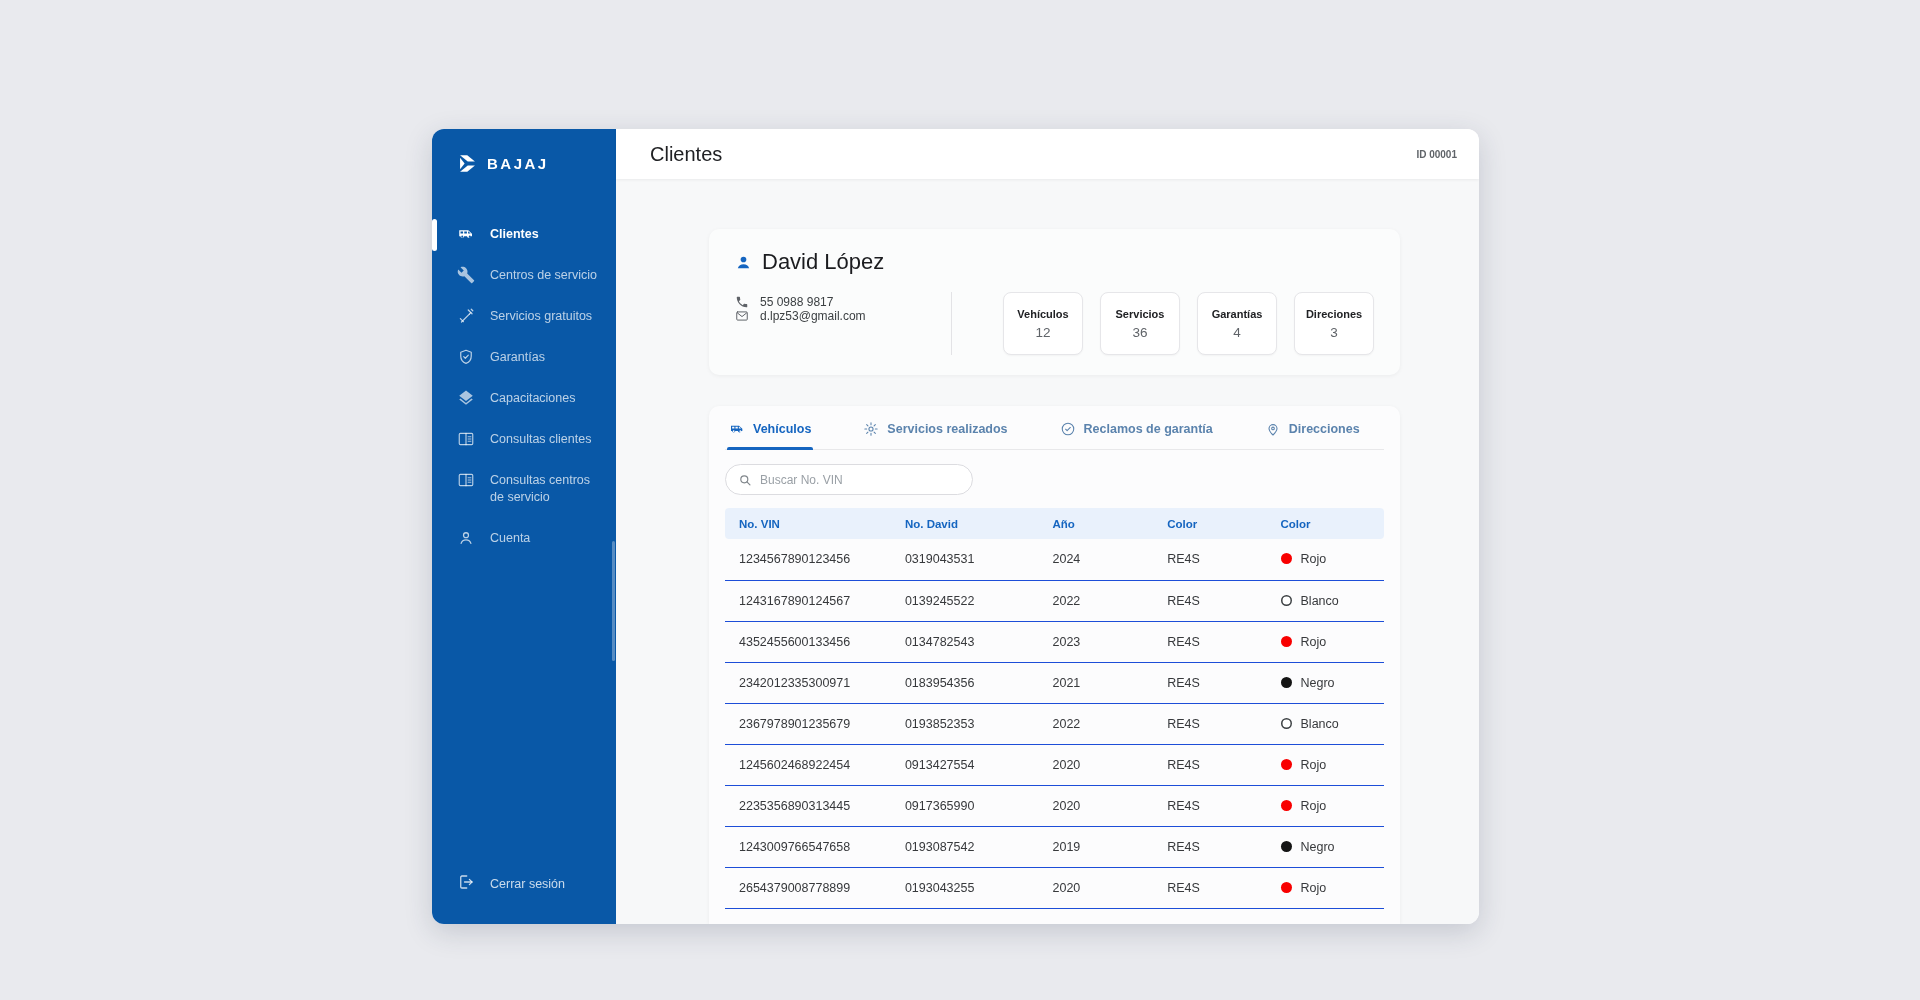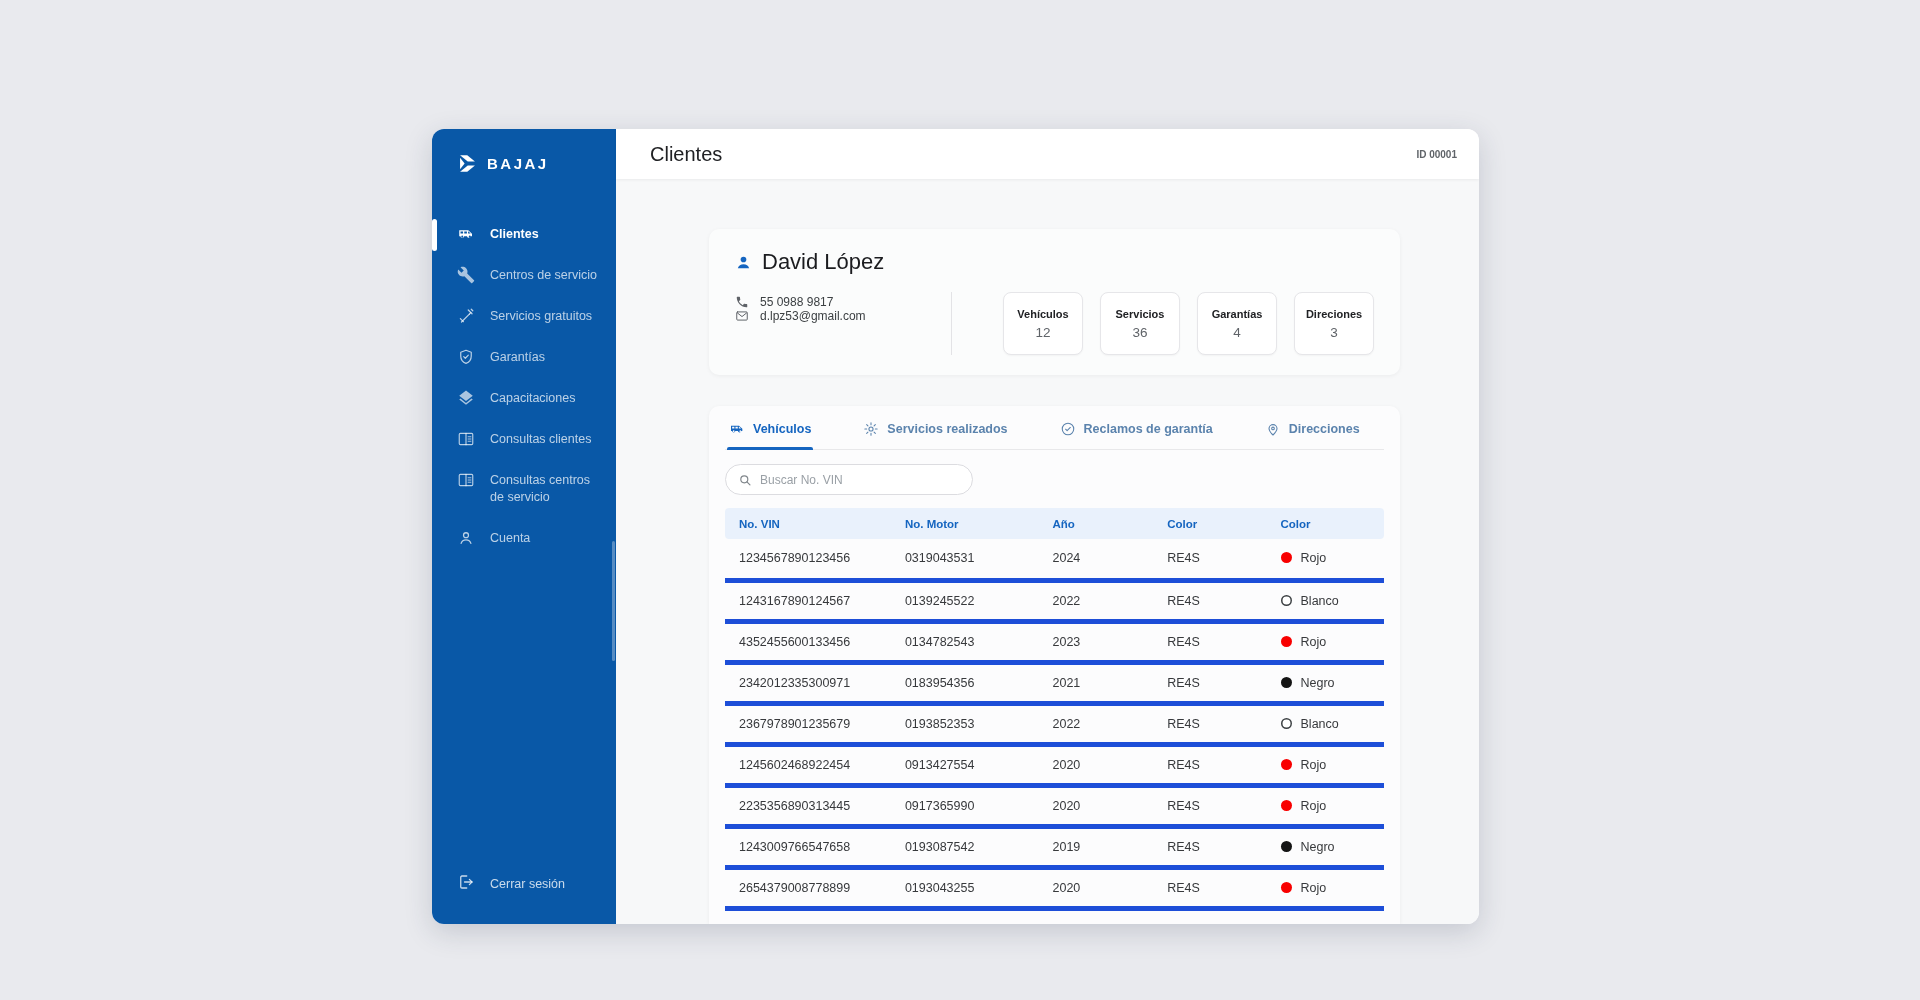--- a/index.html
+++ b/index.html
@@ -73,21 +73,21 @@
     display:flex; align-items:center; gap:8px; padding:0 12px; }
   .searchbar svg{ width:14px; height:14px; color:#80868b; flex-shrink:0; }
   .searchbar input{ border:none; outline:none; background:transparent; width:100%;
     font-size:12px; color:#3c4043; font-family:Liberation Sans, sans-serif; }
   .searchbar input::placeholder{ color:#9aa0a6; }
   table{ width:100%; border-collapse:collapse; table-layout:fixed; }
   thead th{ background:#e9f1fc; color:var(--accent,#1565c0); font-size:11.5px; font-weight:700;
     text-align:left; height:31px; padding:0; }
   thead th:first-child{ padding-left:14px; border-radius:4px 0 0 4px; }
   thead th:last-child{ border-radius:0 4px 4px 0; }
-  tbody td{ height:41px; font-size:12.5px; color:#37393c; border-bottom:5px solid #1d4ed8; padding:0; }
+  tbody td{ height:41px; font-size:12.5px; color:#37393c; border-bottom:1px solid #1d4ed8; padding:0; }
   tbody td:first-child{ padding-left:14px; }
   .dot{ display:inline-block; width:11px; height:11px; border-radius:50%;
     margin-right:9px; vertical-align:-1px; }
   .dot-red{ background:var(--rojo,#f80000); }
   .dot-black{ background:var(--negro,#141414); }
   .dot-white{ background:var(--blanco,#ffffff); box-shadow:inset 0 0 0 1.5px #3c4043; }
 </style>
 </head>
 <body>
 
@@ -295,21 +295,21 @@
           <colgroup>
             <col style="width:27.3%">
               <col style="width:22.4%">
               <col style="width:17.4%">
             <col style="width:17.2%">
               <col style="width:15.7%">
           </colgroup>
           <thead>
             <tr>
                 <th>No. VIN</th>
-                <th>No. Motor</th>
+                <th>No. David</th>
                 <th>Año</th>
                 <th>Color</th>
                 <th>Color</th>
               </tr>
           </thead>
           <tbody>
               <tr>
                 <td>1234567890123456</td>
                 <td>0319043531</td>
                 <td>2024</td>

